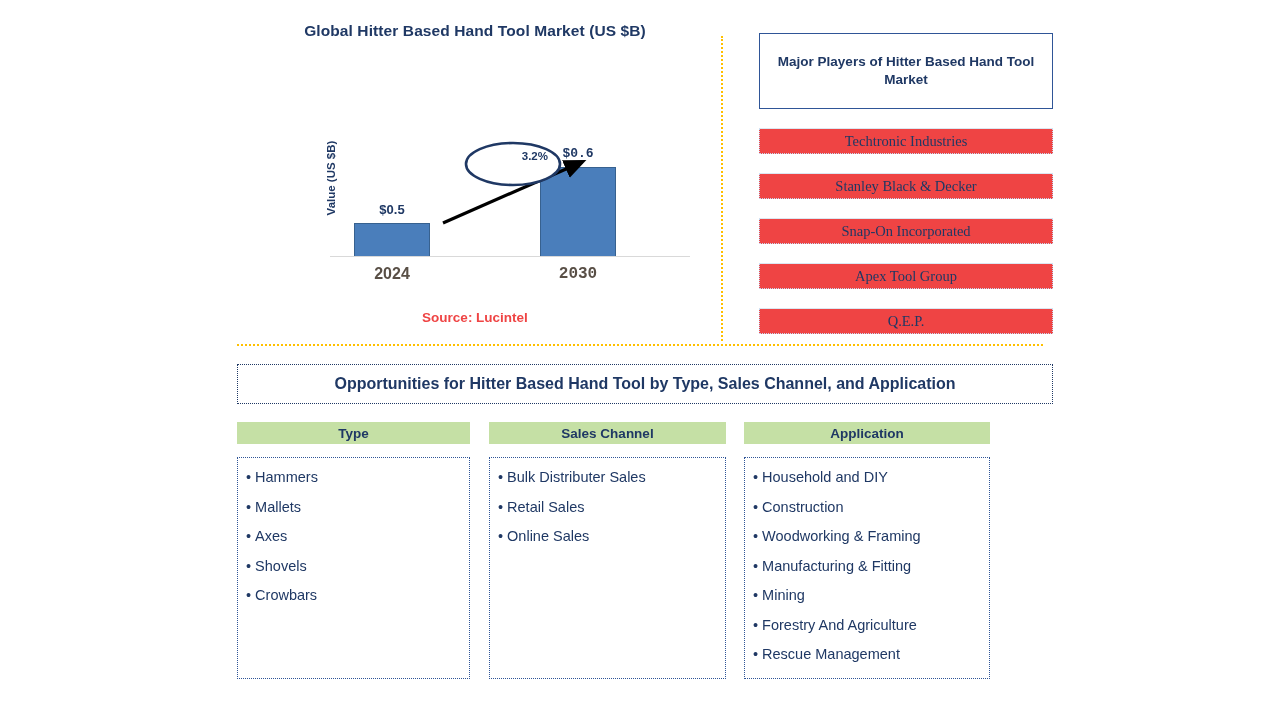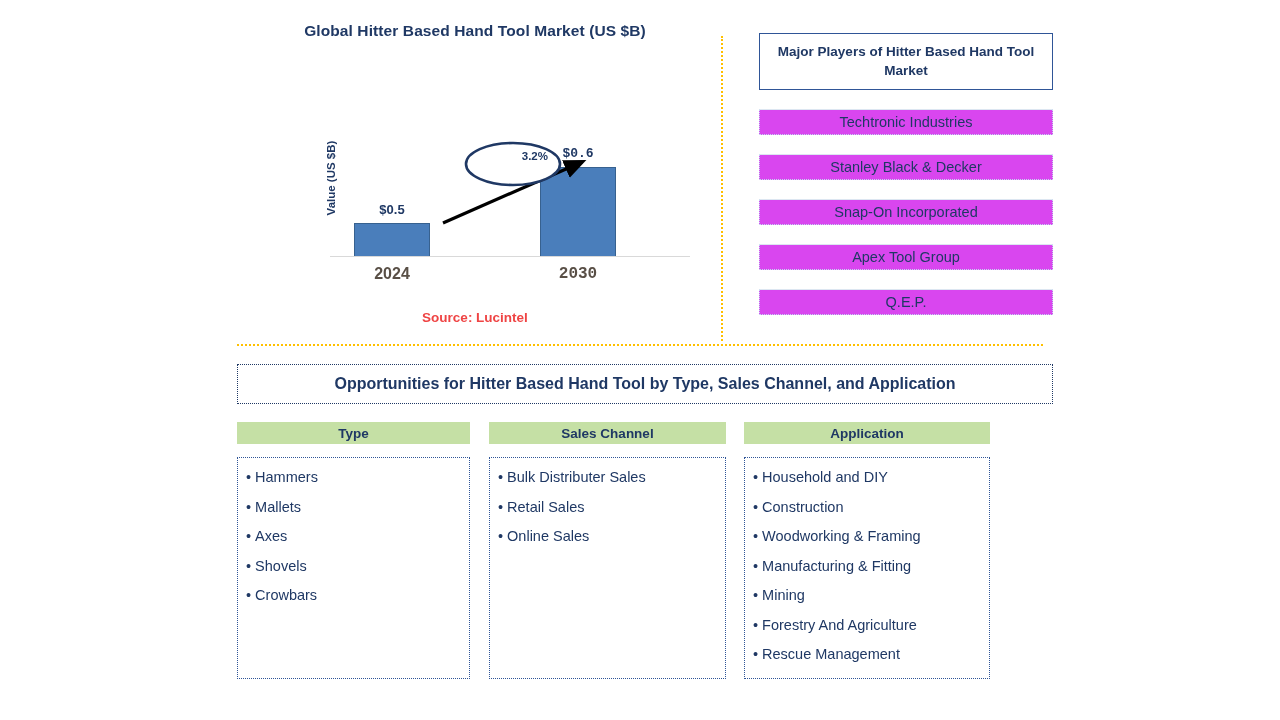--- a/index.html
+++ b/index.html
@@ -151,21 +151,21 @@
   
   #players-panel {
     position: absolute;
     left: 759px;
     top: 33px;
     width: 294px;
   }
   #players-header {
     box-sizing: border-box;
     width: 294px;
-    height: 57px;
+    height: 76px;
     border: 1.5px solid #2f5597;
     display: flex;
     align-items: center;
     justify-content: center;
     text-align: center;
     font-size: 13.5px;
     font-weight: bold;
     line-height: 1.35;
     color: #1f3864;
     padding: 0 14px;
@@ -175,21 +175,22 @@
     width: 294px;
     height: 26px;
     margin-top: 19px;
     border: 1px dotted #c5d9f1;
     border-top: 1px solid #dce6f1;
     display: flex;
     align-items: center;
     justify-content: center;
     font-size: 14.5px;
     color: #1f3864;
-    background: #d946ef;
+    background: #ef4444;
+    font-family: Liberation Serif, serif;
   }
 
   
   #opportunities-title {
     position: absolute;
     left: 237px;
     top: 364px;
     width: 816px;
     height: 40px;
     box-sizing: border-box;

